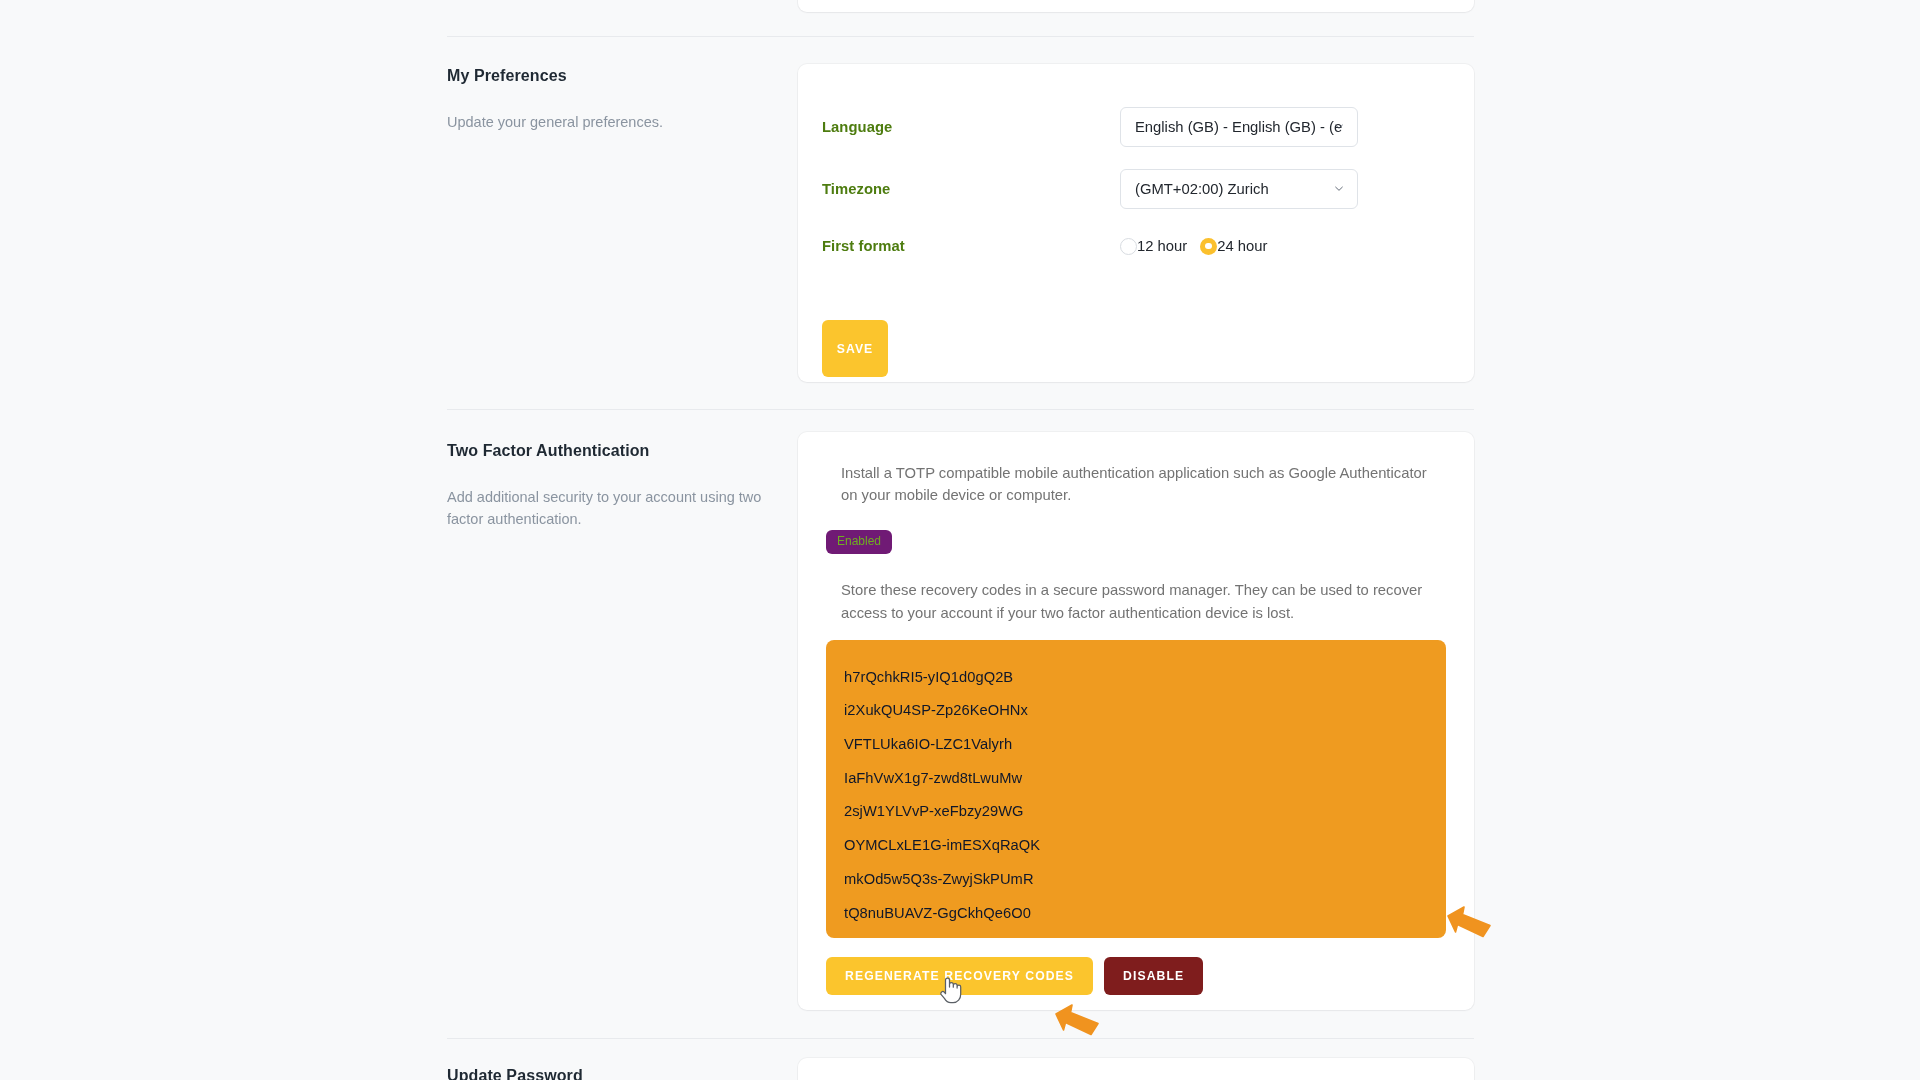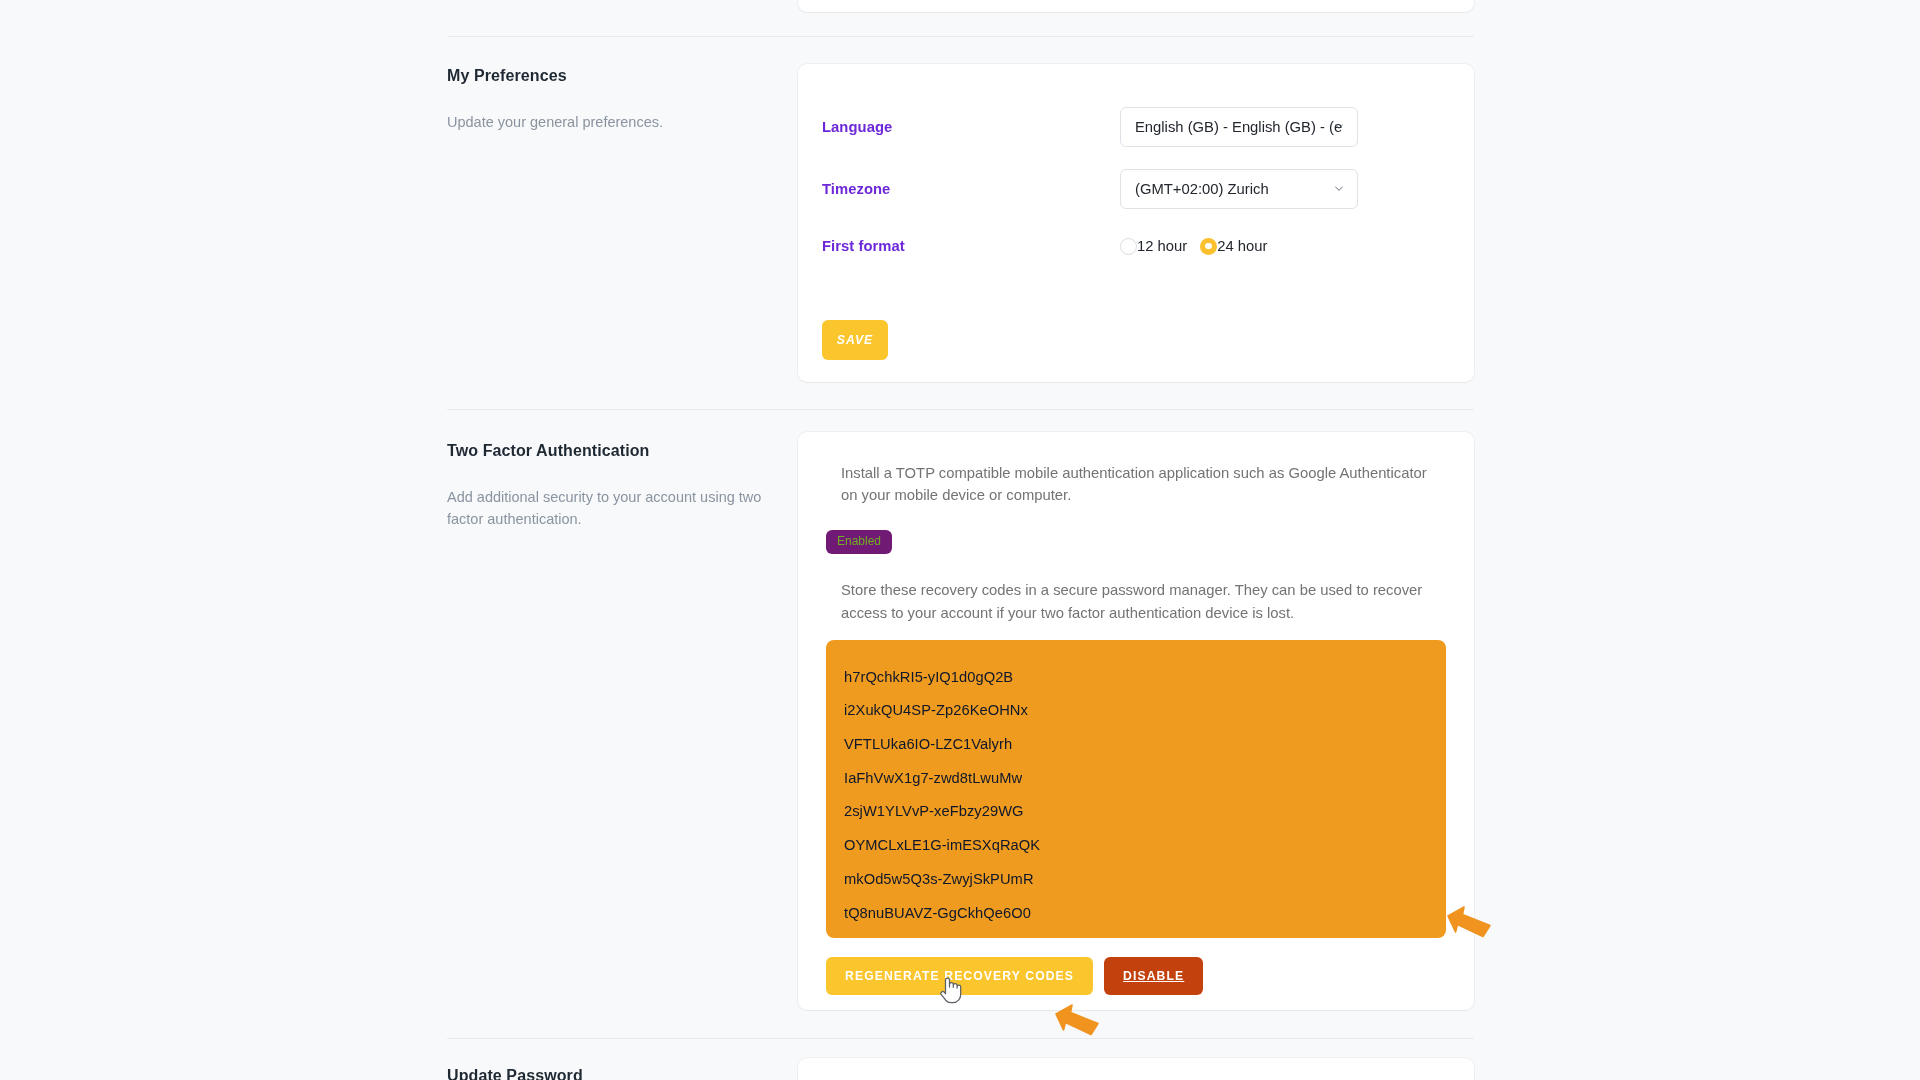--- a/index.html
+++ b/index.html
@@ -82,21 +82,21 @@
   .field-row {
     display: flex;
     align-items: center;
     padding-left: 24px;
     margin-bottom: 0;
   }
   .field-label {
     width: 298px;
     font-size: 14.8px;
     font-weight: 700;
-    color: #6d28d9;
+    color: #4d7c0f;
     letter-spacing: 0.05px;
   }
 
   .select {
     position: relative;
     width: 238px;
     height: 40px;
     border: 1px solid #dfe3e8;
     border-radius: 6px;
     background: #fff;
@@ -165,29 +165,28 @@
     font-size: 12.2px;
     font-weight: 700;
     letter-spacing: 1.1px;
     color: #ffffff;
     cursor: pointer;
     display: inline-flex;
     align-items: center;
     justify-content: center;
   }
   .btn-yellow { background: #fbc52d; }
-  .btn-red    { background: #c2410c; text-decoration: underline; }
+  .btn-red    { background: #7f1d1d; }
 
   #save-btn {
     position: absolute;
     left: 822px;
     top: 320px;
     width: 66px;
-    height: 40px;
-    font-style: italic;
+    height: 57px;
   }
 
   
   #card-2fa {
     left: 798px;
     top: 432px;
     width: 676px;
     height: 578px;
     padding: 30px 28px 0 28px;
   }

